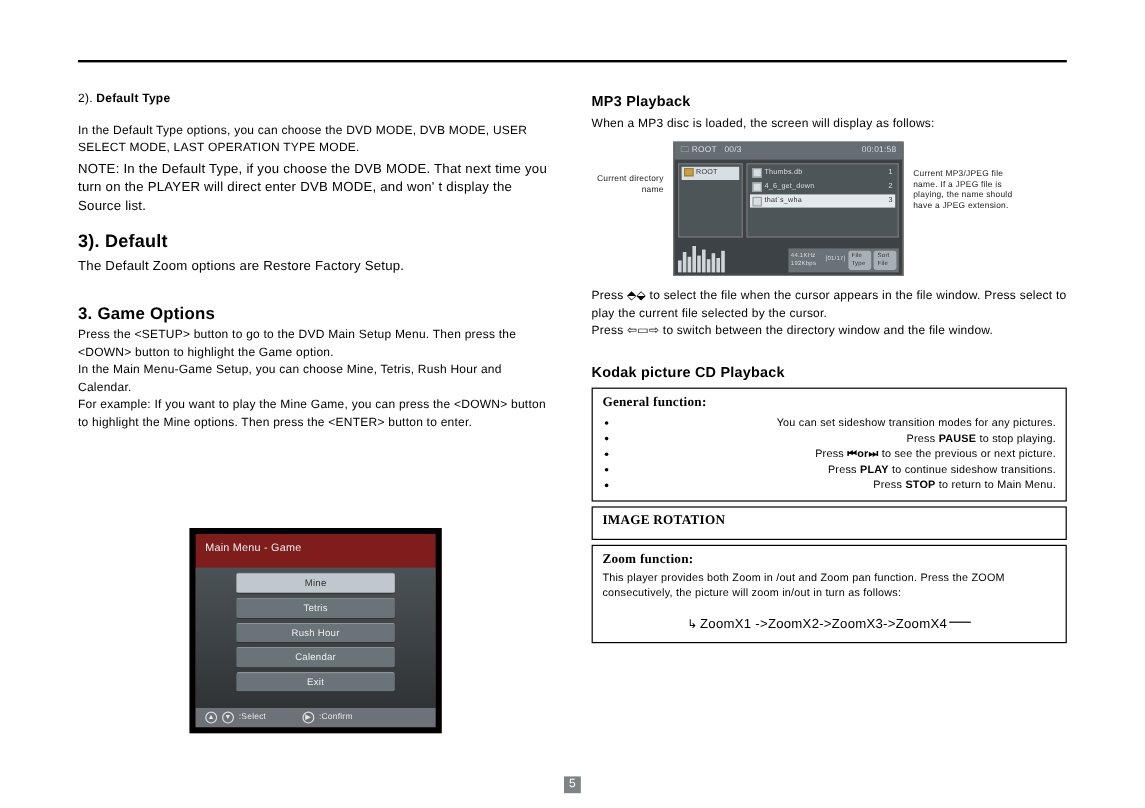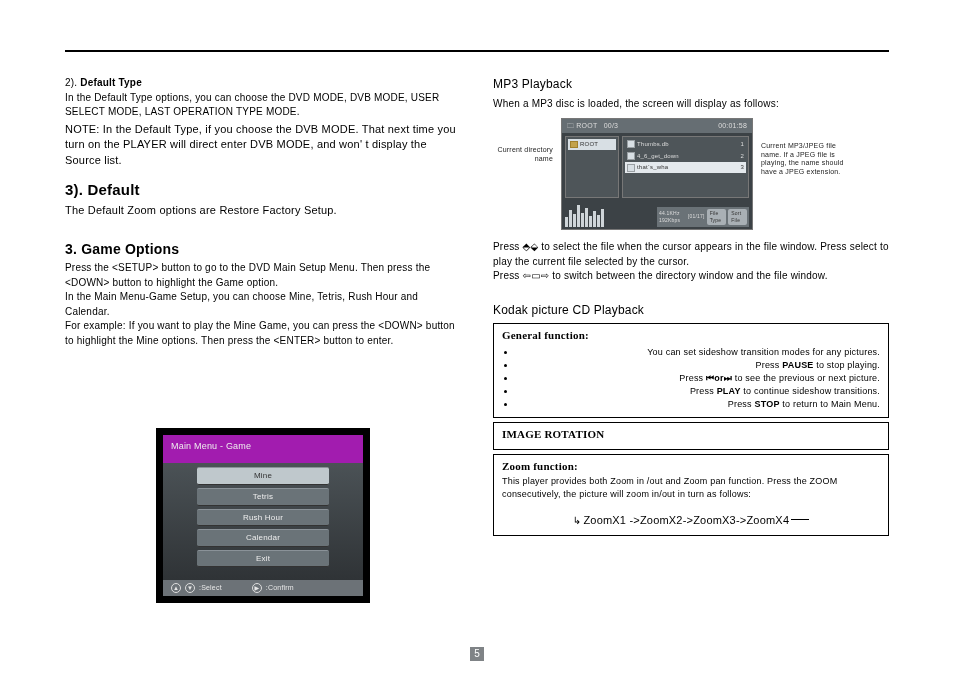--- a/index.html
+++ b/index.html
@@ -25,43 +25,43 @@
     gap: 32px;
   }
   .col {
     flex: 1;
     font-size: 10px;
     line-height: 1.45;
     letter-spacing: 0.2px;
   }
   .col .h-line {
     display: block;
-    margin-bottom: 0;
+    margin-bottom: 12px;
   }
   .b { font-weight: bold; }
   .sec-title {
     font-weight: bold;
     font-size: 14px;
     margin: 10px 0 2px 0;
   }
   .big-title {
-    font-weight: normal;
+    font-weight: bold;
     font-size: 12px;
     margin: 0 0 4px 0;
   }
   .para { margin: 0; }
   .gap { height: 10px; }
   .big-gap { height: 40px; }
 
   
   .game-menu {
     width: 200px;
     margin: 40px auto 0 auto;
-    background: #a21caf;
-    border: 7px solid #000000;
+    background: #7f1d1d;
+    border: 5px solid #000000;
   }
   .game-menu-title {
     color: #eee;
     font-size: 9px;
     padding: 5px 8px 10px 8px;
   }
   .gm-body {
     background: linear-gradient(#4b5256, #2f3336);
     padding: 4px 34px 10px 34px;
   }

